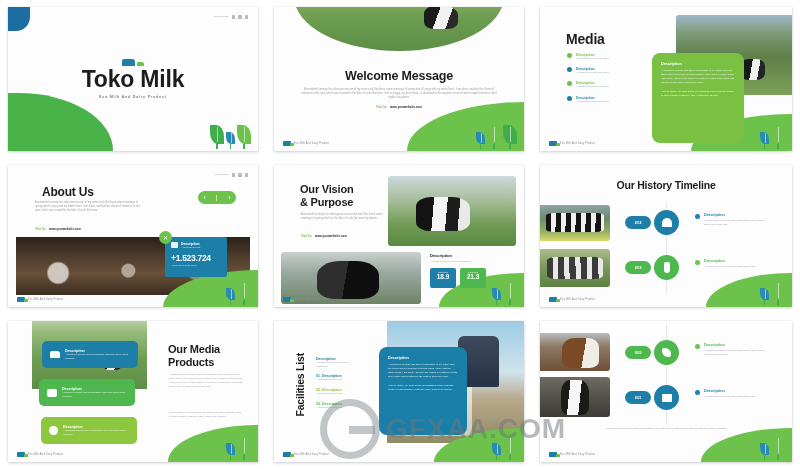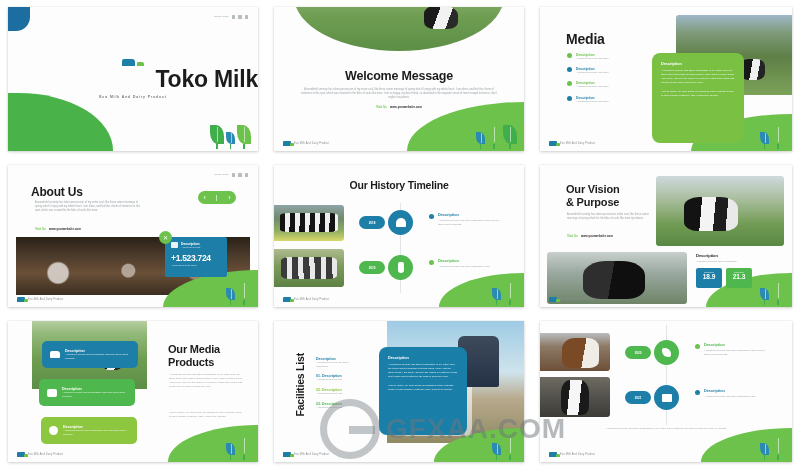--- a/index.html
+++ b/index.html
@@ -197,21 +197,21 @@
         <span>Social Media</span>
         <span class="sicon"></span>
         <span class="sicon"></span>
         <span class="sicon"></span>
       </div>
       <div style="position:absolute;left:0;right:0;top:52px;text-align:center;z-index:5;">
         <div style="display:flex;justify-content:center;align-items:flex-end;gap:2px;margin-bottom:2px;">
           <span style="display:inline-block;width:13px;height:7px;background:#1d7fa8;border-radius:2px 3px 0 0;"></span>
           <span style="display:inline-block;width:7px;height:4px;background:#6cc24a;border-radius:1px 2px 0 0;"></span>
         </div>
-        <div class="s-title" style="font-size:23px;line-height:1;text-align:right;">Toko Milk</div>
+        <div class="s-title" style="font-size:23px;line-height:1;">Toko Milk</div>
         <div style="font-size:3.4px;color:#6d7478;letter-spacing:.9px;font-weight:bold;margin-top:4px;">Eco Milk And Dairy Product</div>
       </div>
       <div class="hill left" style="width:42%;height:40%;border-top-right-radius:90% 100%;"></div>
       <div class="trees">
         <div class="tree">
             <div class="leaf dk"></div>
             <div class="trunk"></div>
           </div>
         <div class="tree">
             <div class="leaf sm"></div>
@@ -318,21 +318,21 @@
   </div>
 
   <div class="cell">
     <div class="slide">
       <div class="socials">
         <span>Social Media</span>
         <span class="sicon"></span>
         <span class="sicon"></span>
         <span class="sicon"></span>
       </div>
-      <div class="s-title" style="position:absolute;left:23px;top:20px;font-size:12px;">About Us</div>
+      <div class="s-title" style="position:absolute;left:34px;top:20px;font-size:12px;">About Us</div>
       <div class="body-txt" style="position:absolute;left:27px;top:36px;width:105px;font-size:2.6px;">A wonderful serenity has taken possession of my entire soul, like these sweet mornings of spring which I enjoy with my whole heart. I am alone, and feel the charm of existence in this spot, which was created for the bliss of souls like mine.</div>
       <div class="visit" style="position:absolute;left:27px;top:62px;">
         <span>Visit Us</span><b>www.yourwebsite.com</b>
       </div>
 
       <div style="position:absolute;right:22px;top:26px;width:38px;height:13px;background:#6cc24a;border-radius:7px;display:flex;align-items:center;justify-content:space-around;color:#fff;font-size:7px;">
         <span>‹</span>
         <span style="width:1px;height:6px;background:rgba(255,255,255,.6);"></span>
         <span>›</span>
       </div>
@@ -368,74 +368,20 @@
       </div>
       <div class="footer">
         <span class="cowmark"></span>
         <span>Eco Milk And Dairy Product</span>
       </div>
     </div>
   </div>
 
   <div class="cell">
     <div class="slide">
-      <div class="s-title" style="position:absolute;left:0;right:0;top:14px;text-align:center;font-size:10.5px;">Our History Timeline</div>
-
-      <div style="position:absolute;left:126px;top:38px;bottom:14px;width:.6px;background:#e2e5e7;"></div>
-
-      <div class="photo ph-herd1" style="position:absolute;left:0;top:40px;width:70px;height:36px;border-radius:0 3px 3px 0;"></div>
-      <div style="position:absolute;left:85px;top:51px;width:26px;height:13px;background:#1d7fa8;border-radius:7px;display:flex;align-items:center;justify-content:center;">
-        <span style="font-size:3px;color:#fff;font-weight:bold;">2018</span>
-      </div>
-      <div style="position:absolute;left:114px;top:45px;width:25px;height:25px;border-radius:50%;background:#1d7fa8;display:flex;align-items:center;justify-content:center;">
-        <span style="display:block;width:10px;height:9px;background:#fff;border-radius:5px 5px 1px 1px;"></span>
-      </div>
-      <div style="position:absolute;left:155px;top:48px;display:flex;gap:4px;">
-        <span class="dot b" style="margin-top:1px;"></span>
-        <span>
-          <span class="lbl" style="font-size:3.8px;color:#1d7fa8;display:block;">Description</span>
-          <span class="body-txt" style="font-size:2.4px;display:block;width:64px;margin-top:2px;">A wonderful serenity has taken possession entire soul like these sweet mornings.</span>
-        </span>
-      </div>
-
-      <div class="photo ph-herd2" style="position:absolute;left:0;top:84px;width:70px;height:38px;border-radius:0 3px 3px 0;"></div>
-      <div style="position:absolute;left:85px;top:96px;width:26px;height:13px;background:#4eb84e;border-radius:7px;display:flex;align-items:center;justify-content:center;">
-        <span style="font-size:3px;color:#fff;font-weight:bold;">2019</span>
-      </div>
-      <div style="position:absolute;left:114px;top:90px;width:25px;height:25px;border-radius:50%;background:#4eb84e;display:flex;align-items:center;justify-content:center;">
-        <span style="display:block;width:6px;height:11px;background:#fff;border-radius:2px 2px 3px 3px;"></span>
-      </div>
-      <div style="position:absolute;left:155px;top:94px;display:flex;gap:4px;">
-        <span class="dot g" style="margin-top:1px;"></span>
-        <span>
-          <span class="lbl" style="font-size:3.8px;color:#4eb84e;display:block;">Description</span>
-          <span class="body-txt" style="font-size:2.4px;display:block;width:58px;margin-top:2px;">A wonderful serenity has taken possession entire</span>
-        </span>
-      </div>
-
-      <div class="hill" style="height:24%;width:34%;"></div>
-      <div class="trees">
-        <div class="tree">
-            <div class="leaf sm"></div>
-            <div class="trunk"></div>
-          </div>
-        <div class="tree">
-            <div class="leaf"></div>
-            <div class="trunk"></div>
-          </div>
-      </div>
-      <div class="footer">
-        <span class="cowmark"></span>
-        <span>Eco Milk And Dairy Product</span>
-      </div>
-    </div>
-  </div>
-
-  <div class="cell">
-    <div class="slide">
       <div class="s-title" style="position:absolute;left:26px;top:18px;font-size:11px;">Our Vision</div>
       <div class="s-title" style="position:absolute;left:26px;top:31px;font-size:11px;">&amp; Purpose</div>
       <div class="body-txt" style="position:absolute;left:27px;top:48px;width:82px;font-size:2.6px;">A wonderful serenity has taken possession entire soul, like these sweet mornings of spring which for the bliss of souls like mine my talents.</div>
       <div class="visit" style="position:absolute;left:27px;top:69px;">
         <span>Visit Us</span><b>www.yourwebsite.com</b>
       </div>
 
       <div class="photo ph-cows-field" style="position:absolute;right:8px;top:11px;width:128px;height:70px;border-radius:3px;"></div>
       <div class="photo ph-calf" style="position:absolute;left:7px;top:87px;width:140px;height:52px;border-radius:3px;"></div>
 
@@ -467,20 +413,74 @@
       </div>
       <div class="footer">
         <span class="cowmark"></span>
         <span>Eco Milk And Dairy Product</span>
       </div>
     </div>
   </div>
 
   <div class="cell">
     <div class="slide">
+      <div class="s-title" style="position:absolute;left:0;right:0;top:14px;text-align:center;font-size:10.5px;">Our History Timeline</div>
+
+      <div style="position:absolute;left:126px;top:38px;bottom:14px;width:.6px;background:#e2e5e7;"></div>
+
+      <div class="photo ph-herd1" style="position:absolute;left:0;top:40px;width:70px;height:36px;border-radius:0 3px 3px 0;"></div>
+      <div style="position:absolute;left:85px;top:51px;width:26px;height:13px;background:#1d7fa8;border-radius:7px;display:flex;align-items:center;justify-content:center;">
+        <span style="font-size:3px;color:#fff;font-weight:bold;">2018</span>
+      </div>
+      <div style="position:absolute;left:114px;top:45px;width:25px;height:25px;border-radius:50%;background:#1d7fa8;display:flex;align-items:center;justify-content:center;">
+        <span style="display:block;width:10px;height:9px;background:#fff;border-radius:5px 5px 1px 1px;"></span>
+      </div>
+      <div style="position:absolute;left:155px;top:48px;display:flex;gap:4px;">
+        <span class="dot b" style="margin-top:1px;"></span>
+        <span>
+          <span class="lbl" style="font-size:3.8px;color:#1d7fa8;display:block;">Description</span>
+          <span class="body-txt" style="font-size:2.4px;display:block;width:64px;margin-top:2px;">A wonderful serenity has taken possession entire soul like these sweet mornings.</span>
+        </span>
+      </div>
+
+      <div class="photo ph-herd2" style="position:absolute;left:0;top:84px;width:70px;height:38px;border-radius:0 3px 3px 0;"></div>
+      <div style="position:absolute;left:85px;top:96px;width:26px;height:13px;background:#4eb84e;border-radius:7px;display:flex;align-items:center;justify-content:center;">
+        <span style="font-size:3px;color:#fff;font-weight:bold;">2019</span>
+      </div>
+      <div style="position:absolute;left:114px;top:90px;width:25px;height:25px;border-radius:50%;background:#4eb84e;display:flex;align-items:center;justify-content:center;">
+        <span style="display:block;width:6px;height:11px;background:#fff;border-radius:2px 2px 3px 3px;"></span>
+      </div>
+      <div style="position:absolute;left:155px;top:94px;display:flex;gap:4px;">
+        <span class="dot g" style="margin-top:1px;"></span>
+        <span>
+          <span class="lbl" style="font-size:3.8px;color:#4eb84e;display:block;">Description</span>
+          <span class="body-txt" style="font-size:2.4px;display:block;width:58px;margin-top:2px;">A wonderful serenity has taken possession entire</span>
+        </span>
+      </div>
+
+      <div class="hill" style="height:24%;width:34%;"></div>
+      <div class="trees">
+        <div class="tree">
+            <div class="leaf sm"></div>
+            <div class="trunk"></div>
+          </div>
+        <div class="tree">
+            <div class="leaf"></div>
+            <div class="trunk"></div>
+          </div>
+      </div>
+      <div class="footer">
+        <span class="cowmark"></span>
+        <span>Eco Milk And Dairy Product</span>
+      </div>
+    </div>
+  </div>
+
+  <div class="cell">
+    <div class="slide">
       <div class="photo ph-pasture" style="position:absolute;left:24px;top:0;width:115px;height:68px;"></div>
 
       <div style="position:absolute;left:34px;top:20px;width:96px;height:27px;background:#1d7fa8;border-radius:5px;display:flex;gap:5px;align-items:center;padding:0 8px;z-index:5;">
         <span style="width:10px;height:7px;background:#fff;border-radius:2px 3px 1px 1px;flex:0 0 auto;"></span>
         <span>
           <span class="lbl" style="font-size:3.6px;color:#fff;display:block;">Description</span>
           <span style="font-size:2.3px;color:rgba(255,255,255,.88);display:block;line-height:1.6;">A wonderful serenity taken possession entire soul these sweet mornings.</span>
         </span>
       </div>
 

